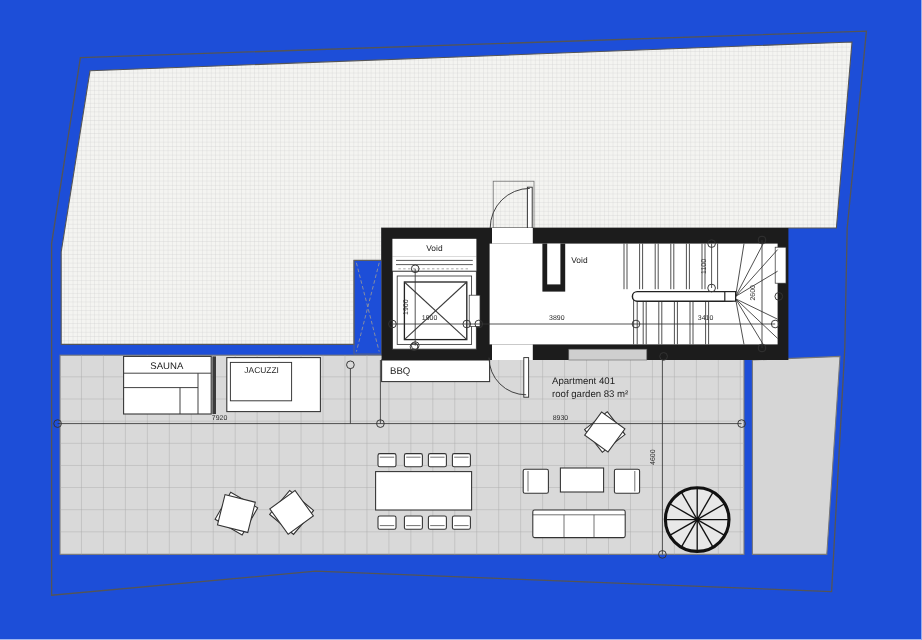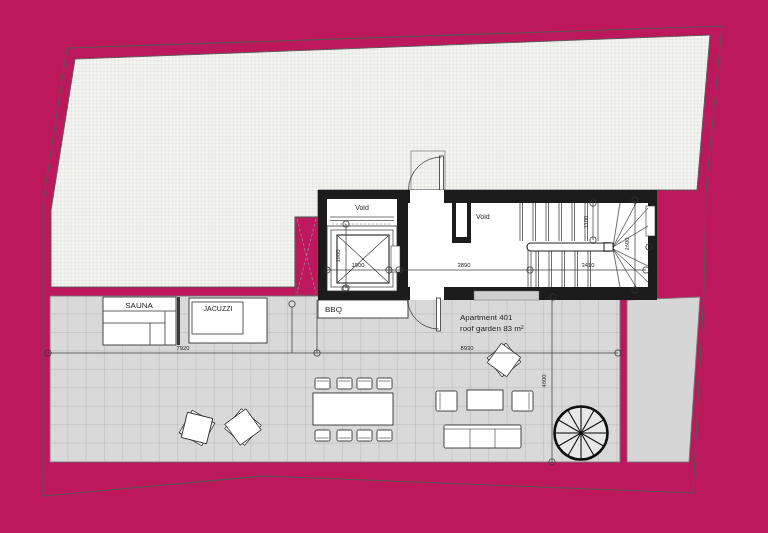--- a/index.html
+++ b/index.html
@@ -1,16 +1,16 @@
 <!DOCTYPE html>
 <html style="--wall: #1c1c1c; --hatch_bg: #f4f4f1; --hatch_line: #c9c9c9; --tile_fill: #d9d9d9; --tile_line: #a6a6a6; --outline: #444444; --paper: #ffffff;"><head>
 <meta charset="utf-8">
 <style>
   html,body{margin:0;padding:0;background:#fff;}
-  .page{position:relative;width:768px;height:533px;background:#be185d;overflow:hidden;
+  .page{position:relative;width:768px;height:533px;background:#1d4ed8;overflow:hidden;
         font-family:"Liberation Sans", sans-serif;}
   svg text{font-family:"Liberation Sans", sans-serif;fill:#222;}
   .lbl{font-size:8px;}
   .lbl-sm{font-size:7px;}
   .dim{font-size:5.8px;fill:#2b2b2b;}
   .wall{fill:var(--wall,#1c1c1c);}
   .white{fill:#ffffff;}
   .ln{stroke:#3a3a3a;fill:none;}
   .thin{stroke:#666;stroke-width:.6;fill:none;}
   .dimln{stroke:#333;stroke-width:.7;fill:none;}

